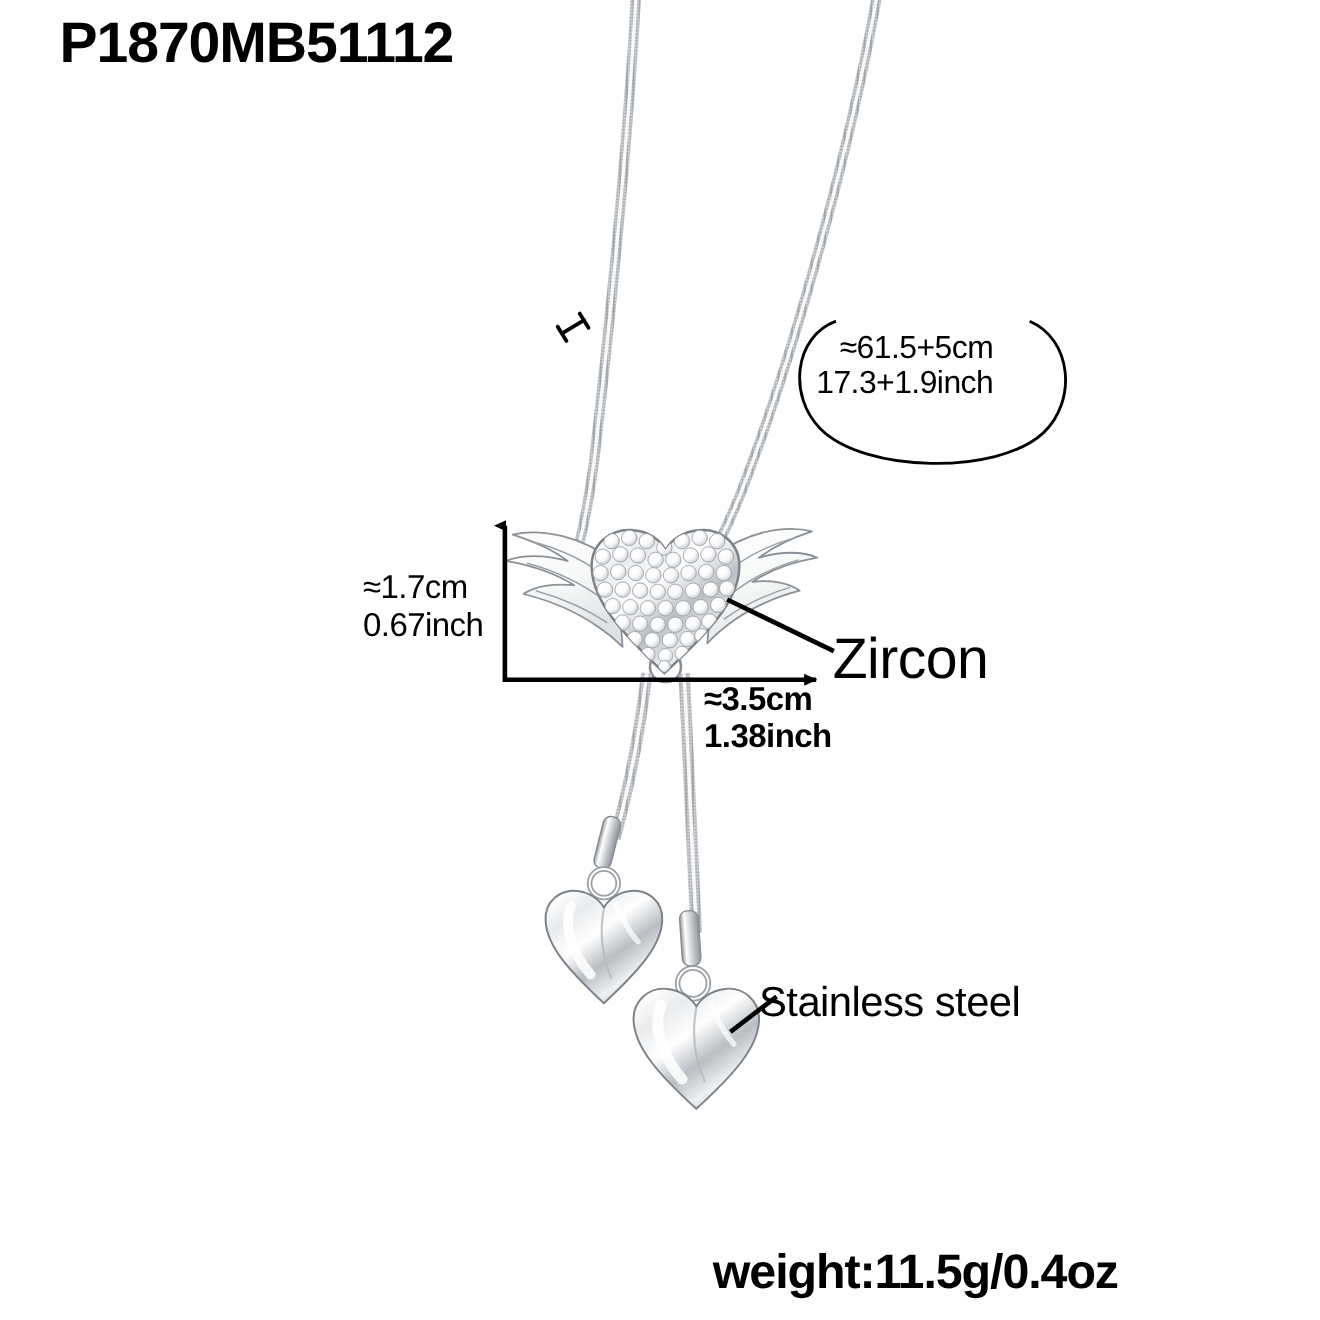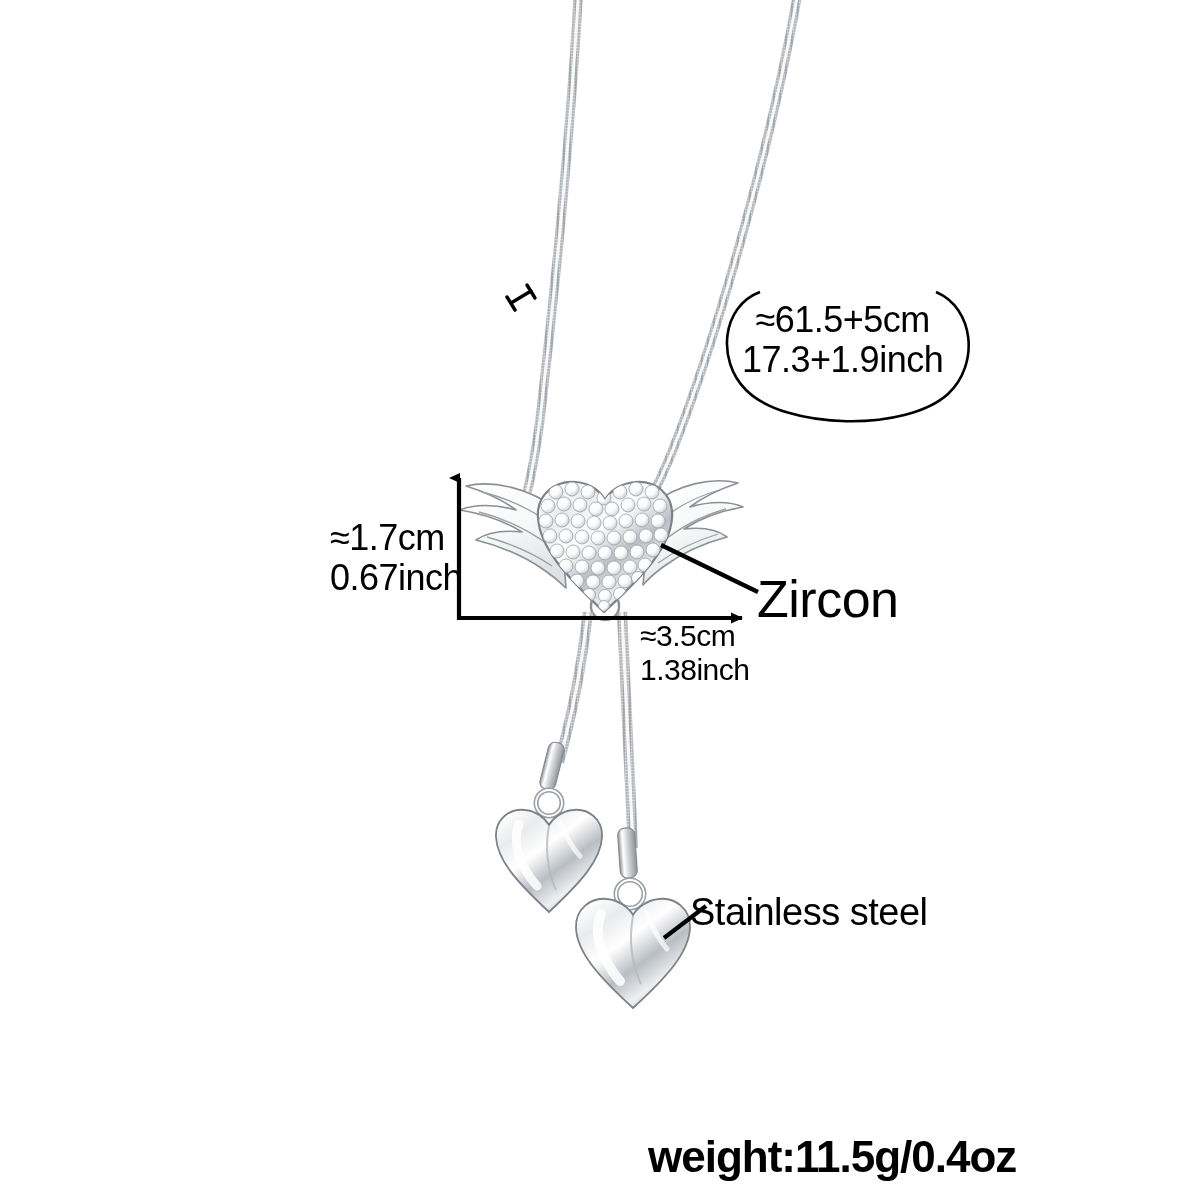--- a/index.html
+++ b/index.html
@@ -43,37 +43,37 @@
   #chain-thickness-label {
     left: 408px;
     top: 300px;
     font-size: 30px;
     font-weight: 400;
   }
 
   #length-label {
     left: 742px;
     top: 300px;
-    font-size: 36px;
-    font-weight: 400;
-    text-align: center;
+    font-size: 29px;
+    font-weight: 400;
+    text-align: right;
   }
 
   #height-label {
     left: 330px;
     top: 518px;
-    font-size: 36px;
+    font-size: 30px;
     font-weight: 400;
   }
 
   #width-label {
     left: 640px;
     top: 619px;
     font-size: 30px;
-    font-weight: 400;
+    font-weight: 700;
   }
 
   #zircon-label {
     left: 757px;
     top: 570px;
     font-size: 52px;
     font-weight: 400;
   }
 
   #steel-label {
@@ -334,20 +334,21 @@
 
     <g stroke="#000" fill="none">
       <line x1="459" y1="620" x2="459" y2="478" stroke-width="4.2" marker-end="url(#arrowUp)"></line>
       <line x1="459" y1="618" x2="742" y2="618" stroke-width="4.2" marker-end="url(#arrowRight)"></line>
     </g>
 
     <line x1="661" y1="545" x2="758" y2="592" stroke="#000" stroke-width="4.2"></line>
     <line x1="664" y1="938" x2="706" y2="906" stroke="#000" stroke-width="4.2"></line>
   </svg>
 
+  <div class="txt" id="sku-title">P1870MB51112</div>
 
 
   <div class="txt" id="length-label"><span>≈61.5+5cm</span>
 <span>17.3+1.9inch</span></div>
 
   <div class="txt" id="height-label"><span>≈1.7cm</span>
 <span>0.67inch</span></div>
 
   <div class="txt" id="width-label"><span>≈3.5cm</span>
 <span>1.38inch</span></div>

